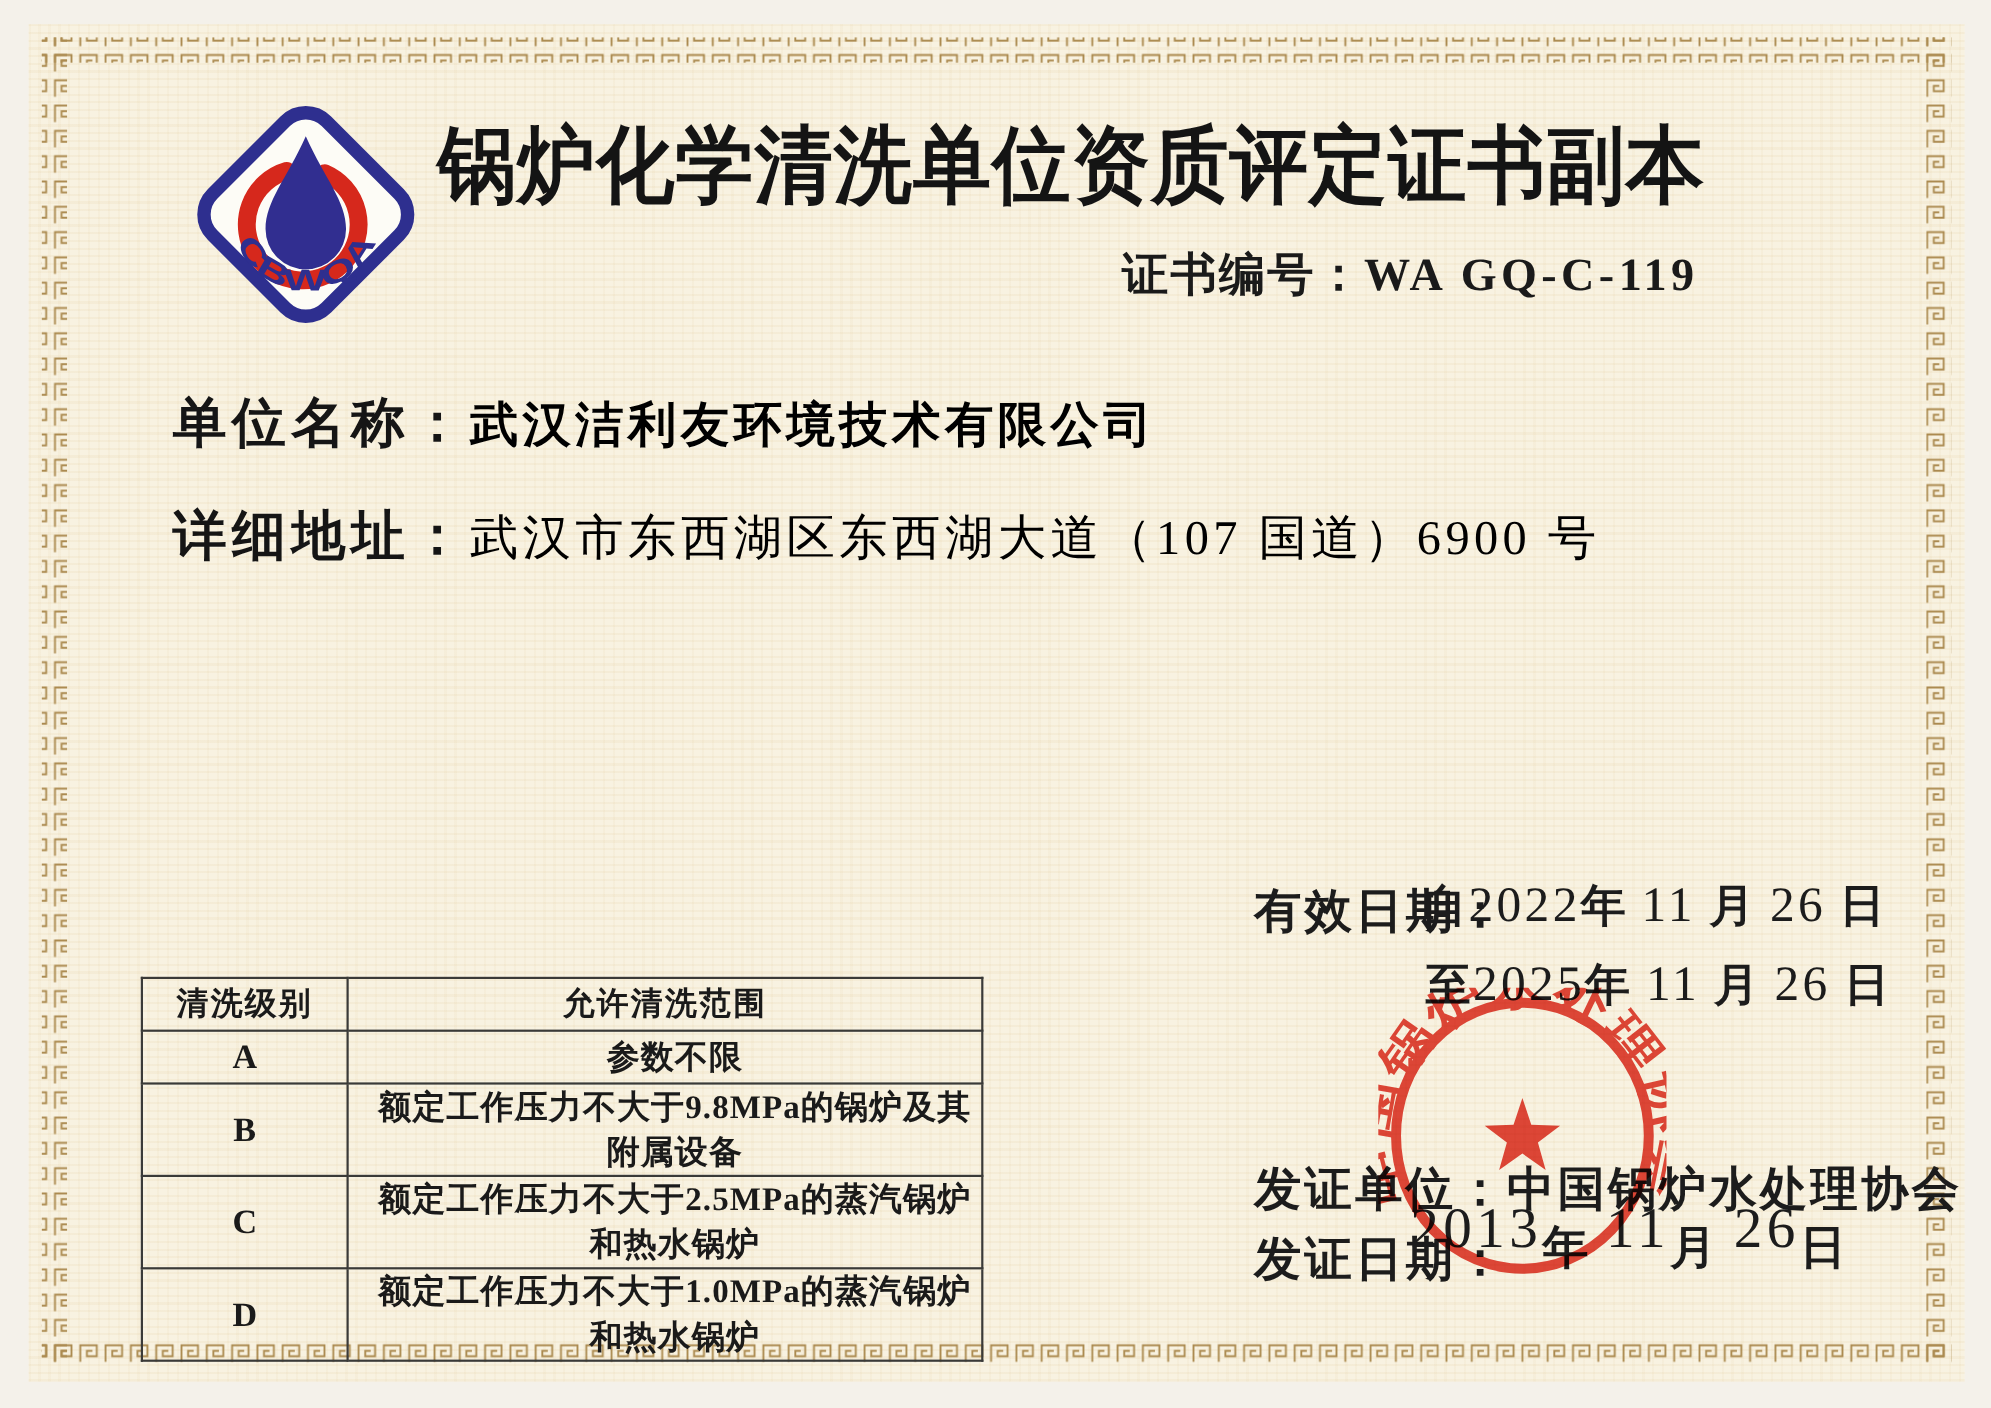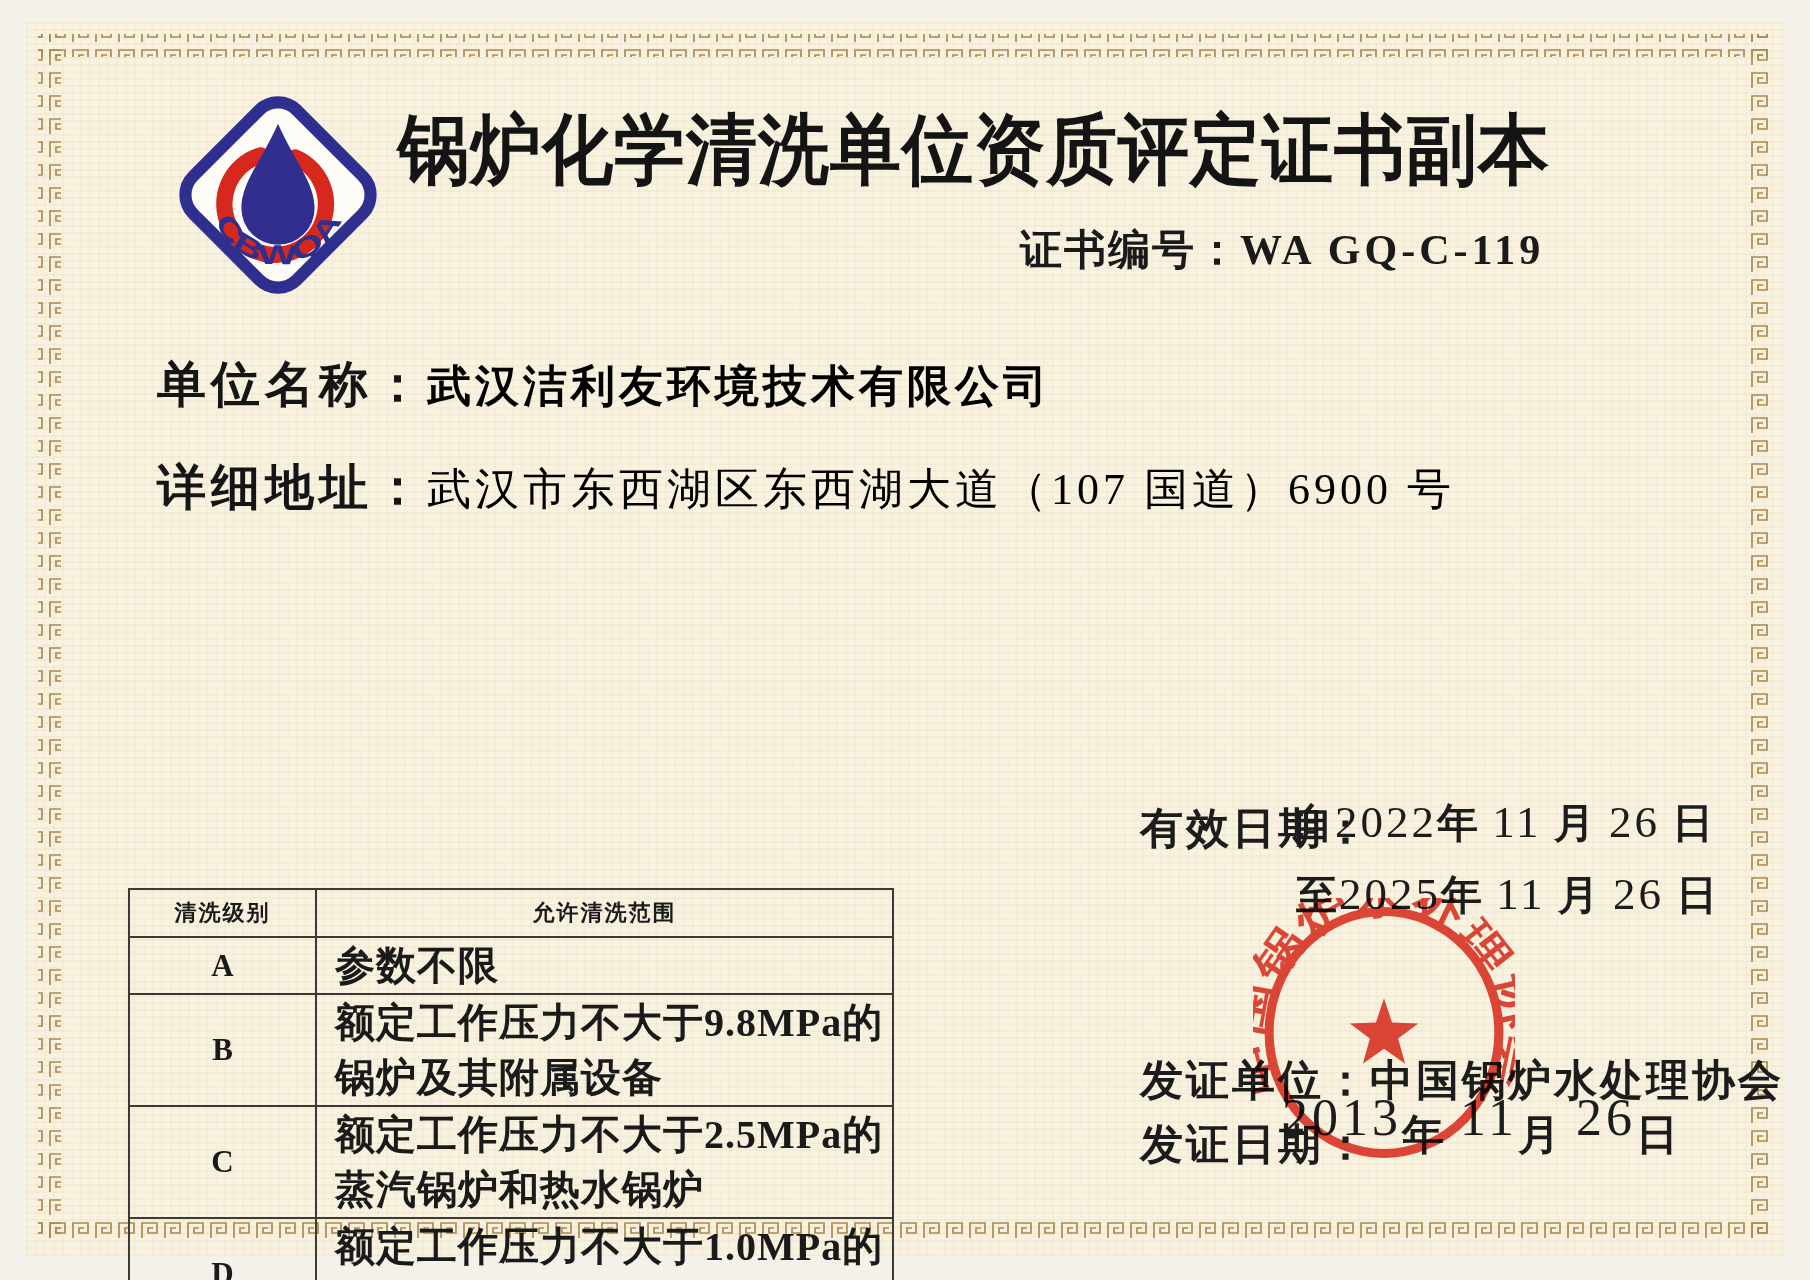--- a/index.html
+++ b/index.html
@@ -51,23 +51,23 @@
   }
   table.grade-table{
     position:absolute;left:128px;top:888px;width:766px;height:241px;
     border-collapse:collapse;table-layout:fixed;
     font-size:30px;color:#1a1a1a;
   }
   table.grade-table td,table.grade-table th{
     border:2px solid #3a3a38;padding:0 0 0 0;height:46px;
     font-weight:600;
   }
-  table.grade-table th{font-size:22px;letter-spacing:2px;}
+  table.grade-table th{font-size:29px;letter-spacing:2px;}
   table.grade-table td.col-grade{text-align:center;font-size:31px;font-family:"Liberation Serif","DejaVu Serif",serif;}
-  table.grade-table td.col-range{padding-left:18px;letter-spacing:1px;font-size:40px;}
+  table.grade-table td.col-range{padding-left:18px;letter-spacing:1px;font-size:30px;text-align:center;}
   .valid-label{position:absolute;left:1140px;top:800px;font-size:43px;font-weight:700;letter-spacing:3px;white-space:nowrap;}
   .valid-line{position:absolute;white-space:nowrap;font-size:41px;font-weight:700;letter-spacing:2px;}
   .valid-line .digits{font-family:"Liberation Serif","DejaVu Serif",serif;font-weight:400;font-size:45px;letter-spacing:3px;}
   .valid-from{left:1292px;top:796px;}
   .valid-to{left:1296px;top:868px;}
   .issuer-line{position:absolute;left:1140px;top:1052px;white-space:nowrap;font-size:43px;}
   .issuer-line .lbl{font-weight:700;letter-spacing:3px;}
   .issuer-line .val{font-weight:600;letter-spacing:3px;}
   .issue-date-label{position:absolute;left:1140px;top:1116px;font-size:43px;font-weight:700;letter-spacing:3px;white-space:nowrap;}
   .issue-date-value{position:absolute;left:1282px;top:1096px;white-space:nowrap;font-size:42px;font-weight:700;}

